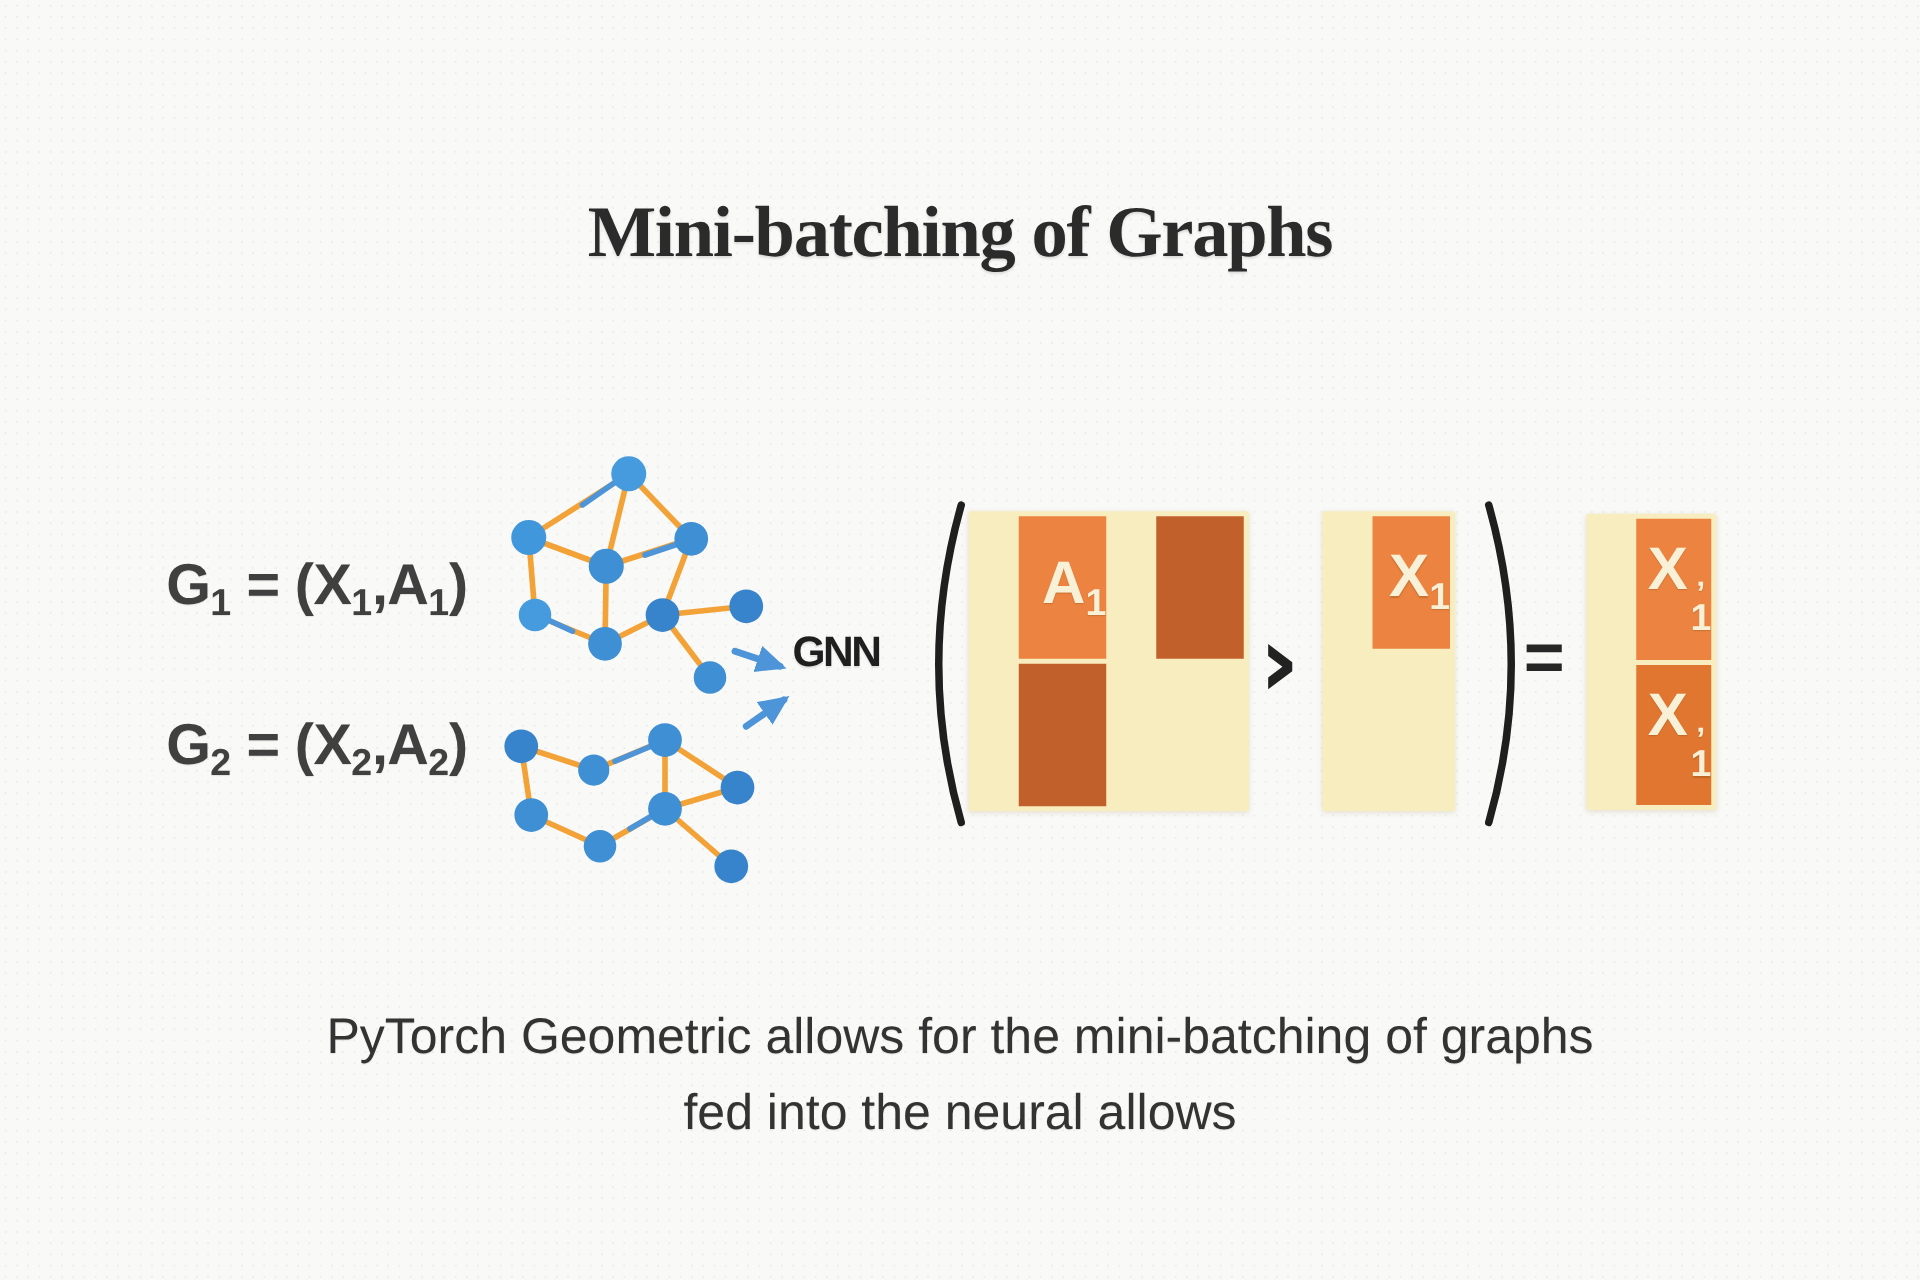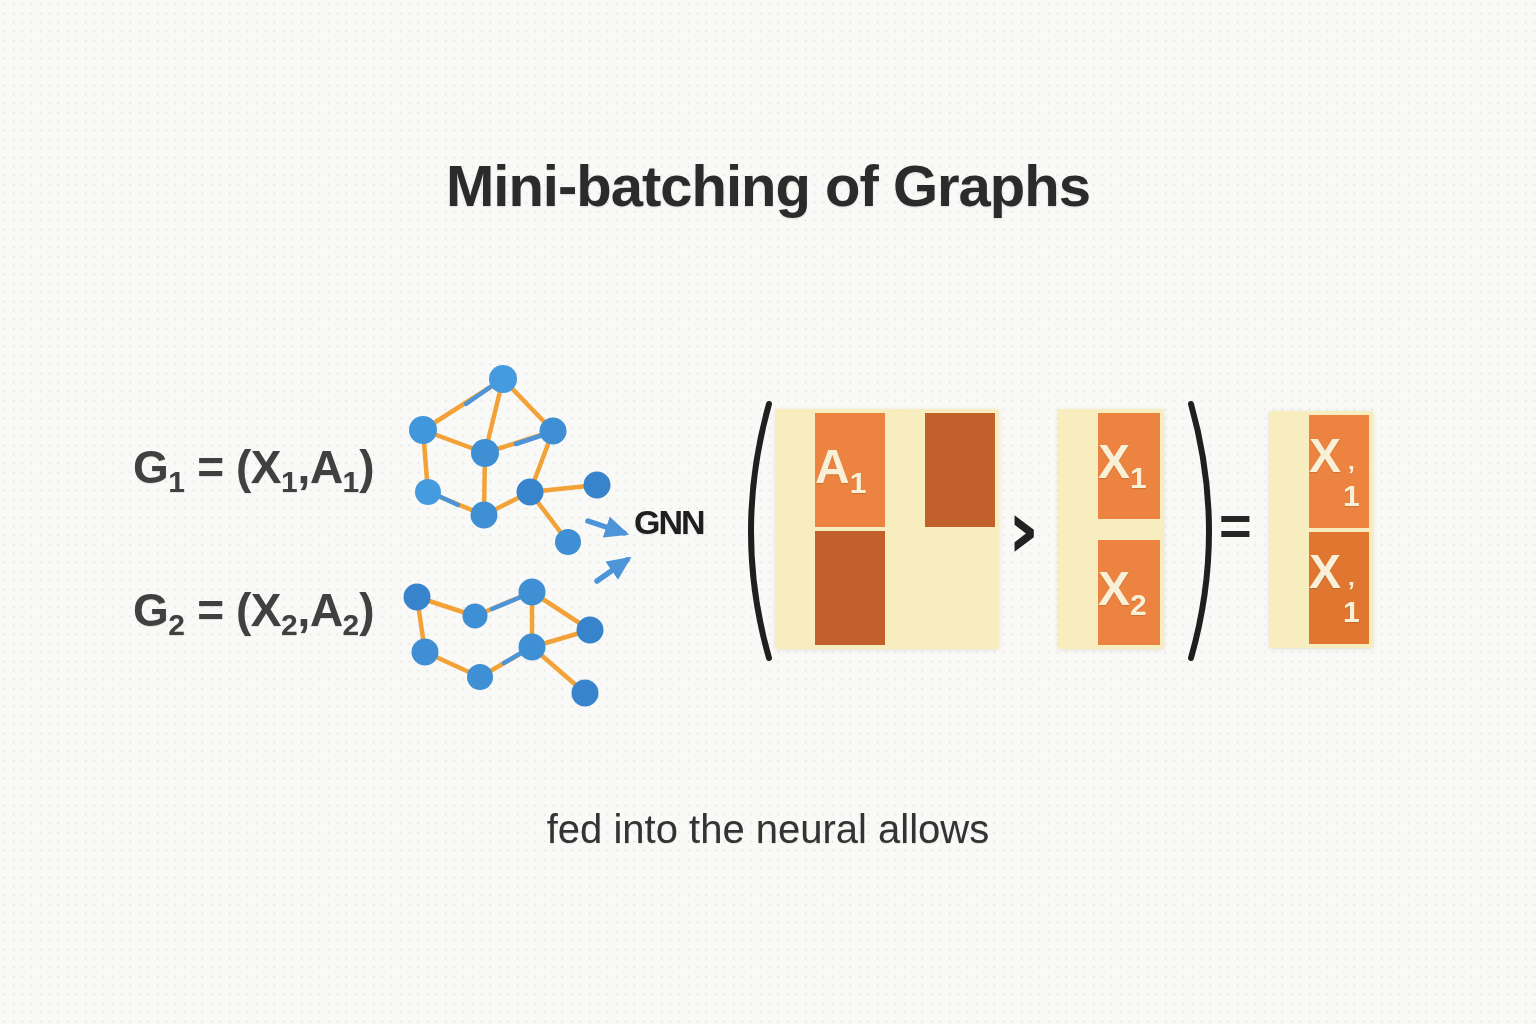--- a/index.html
+++ b/index.html
@@ -10,45 +10,46 @@
   }
   .texture{
     position:absolute;inset:0;pointer-events:none;
     background-image:radial-gradient(rgba(180,180,175,.18) 1px,transparent 1.2px);
     background-size:9px 9px;
   }
   .title{
     position:absolute;left:0;top:152px;width:100%;text-align:center;
     font-size:58px;font-weight:700;letter-spacing:-1px;color:var(--ink,#2b2b2b);
     text-shadow:0 1px 2px rgba(0,0,0,.12);
+    font-family:Liberation Serif, serif;
   }
   .equation{
     position:absolute;left:133px;white-space:pre;
     font-size:46px;font-weight:600;color:#404040;letter-spacing:-.5px;
     text-shadow:0 1px 1px rgba(0,0,0,.10);
   }
   .equation sub{font-size:30px;font-weight:600;vertical-align:-9px;letter-spacing:0;}
   #eq-g1{top:440px;}
-  #eq-g2{top:583px;}
+  #eq-g2{top:568px;}
   .gnn{
     position:absolute;left:634px;top:503px;
     font-size:34px;font-weight:600;letter-spacing:-2px;color:#1f1f1f;
     text-shadow:0 1px 1px rgba(0,0,0,.10);
   }
   .fig-svg{position:absolute;left:0;top:0;}
   
   .blockgrid{
     position:absolute;box-sizing:border-box;background:var(--cell-border,#F8EDBE);
     display:grid;padding:4px;gap:4px;border-radius:2px;
     box-shadow:0 1px 4px rgba(120,90,30,.15);
   }
   .bmatrix{left:775px;top:409px;width:224px;height:240px;grid-template-columns:1fr 1fr;grid-template-rows:1fr 1fr;}
   .xvec{left:1058px;top:409px;width:106px;height:240px;grid-template-rows:1fr 1fr;gap:21px;}
   .rvec{left:1269px;top:411px;width:104px;height:237px;grid-template-rows:1fr 1fr;}
-  .cell{display:flex;align-items:center;justify-content:flex-start;margin-left:36px;}
+  .cell{display:flex;align-items:center;justify-content:flex-end;margin-left:36px;}
   .cell.bright{background:var(--cell-bright,#EC8340);}
   .cell.dark{background:var(--cell-dark,#C2602C);}
   .cell.deep{background:var(--cell-deep,#E0762F);}
   .mlabel{
     font-size:48px;font-weight:700;color:var(--cell-label,#F8F1D8);
     line-height:1;text-shadow:0 1px 1px rgba(100,60,10,.25);white-space:nowrap;
   }
   .mlabel sub{font-size:30px;font-weight:700;vertical-align:-10px;}
   .pstack{display:inline-flex;flex-direction:column;align-items:center;line-height:1;vertical-align:-12px;margin-left:2px;}
   .pstack .pr{font-size:26px;height:19px;}
@@ -145,37 +146,35 @@
   <div class="cell dark"></div>
   <div class="cell dark"></div>
 </div>
 
 <span class="sep">›</span>
 
 <div class="blockgrid xvec">
   <div class="cell bright">
     <span class="mlabel"><span>X</span><sub>1</sub></span>
   </div>
-  <div class="cell bright">
-    <span class="mlabel"><span>X</span><sub>2</sub></span>
-  </div>
 </div>
 
 <span class="eqsign">=</span>
 
 <div class="blockgrid rvec">
   <div class="cell bright">
     <span class="mlabel"><span>X</span><span class="pstack">
           <span class="pr">’</span>
           <span class="pn">1</span>
         </span></span>
   </div>
   <div class="cell deep">
     <span class="mlabel"><span>X</span><span class="pstack">
           <span class="pr">’</span>
           <span class="pn">1</span>
         </span></span>
   </div>
 </div>
 
 <div class="caption">
+  <div>PyTorch Geometric allows for the mini-batching of graphs</div>
   <div>fed into the neural allows</div>
 </div>
 
 </body></html>

